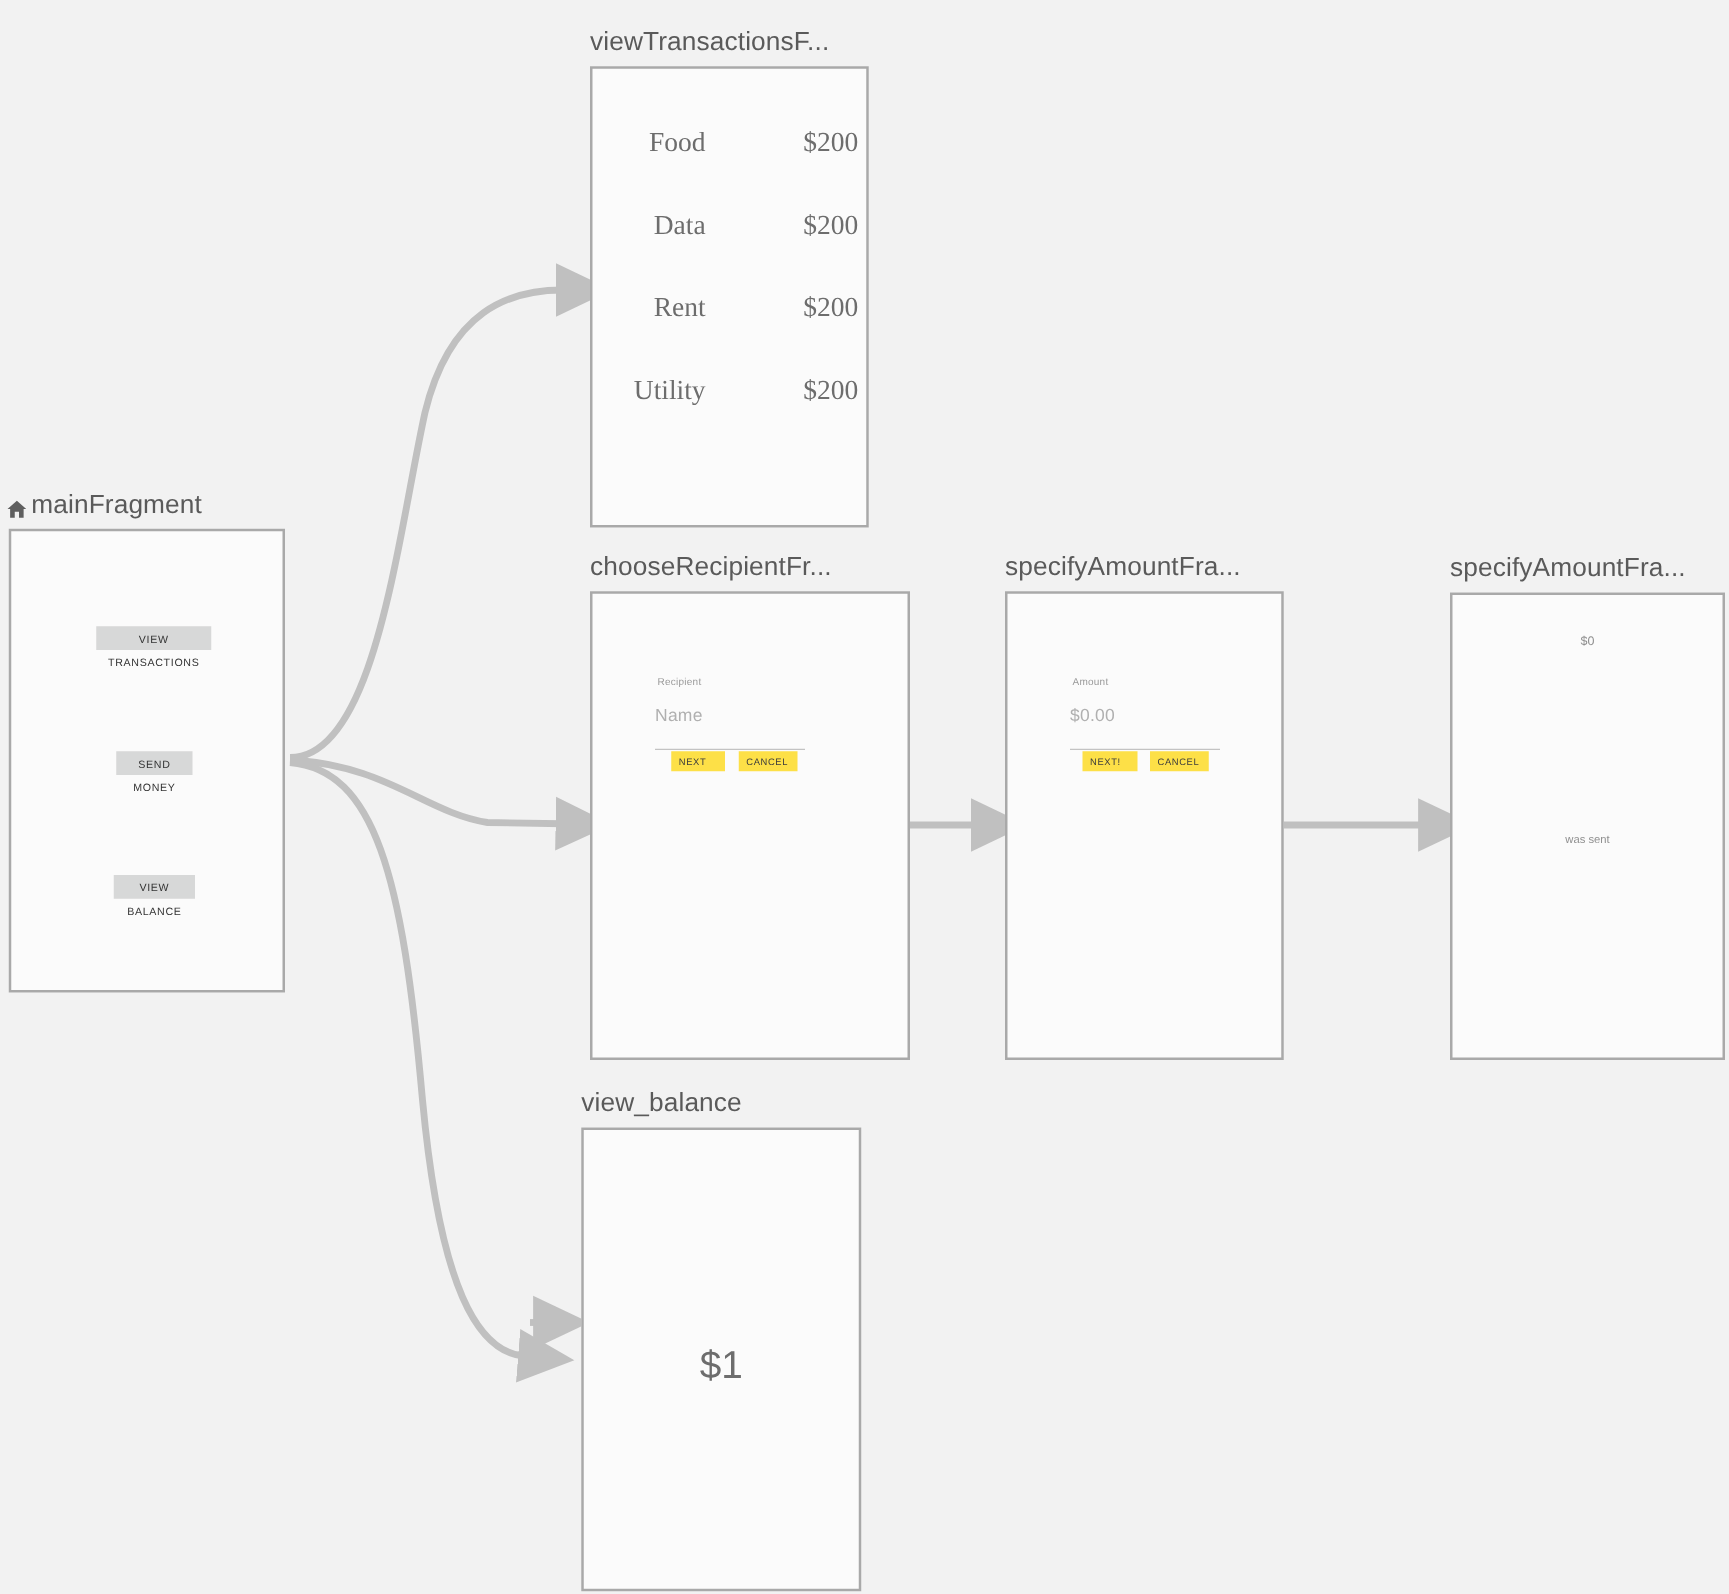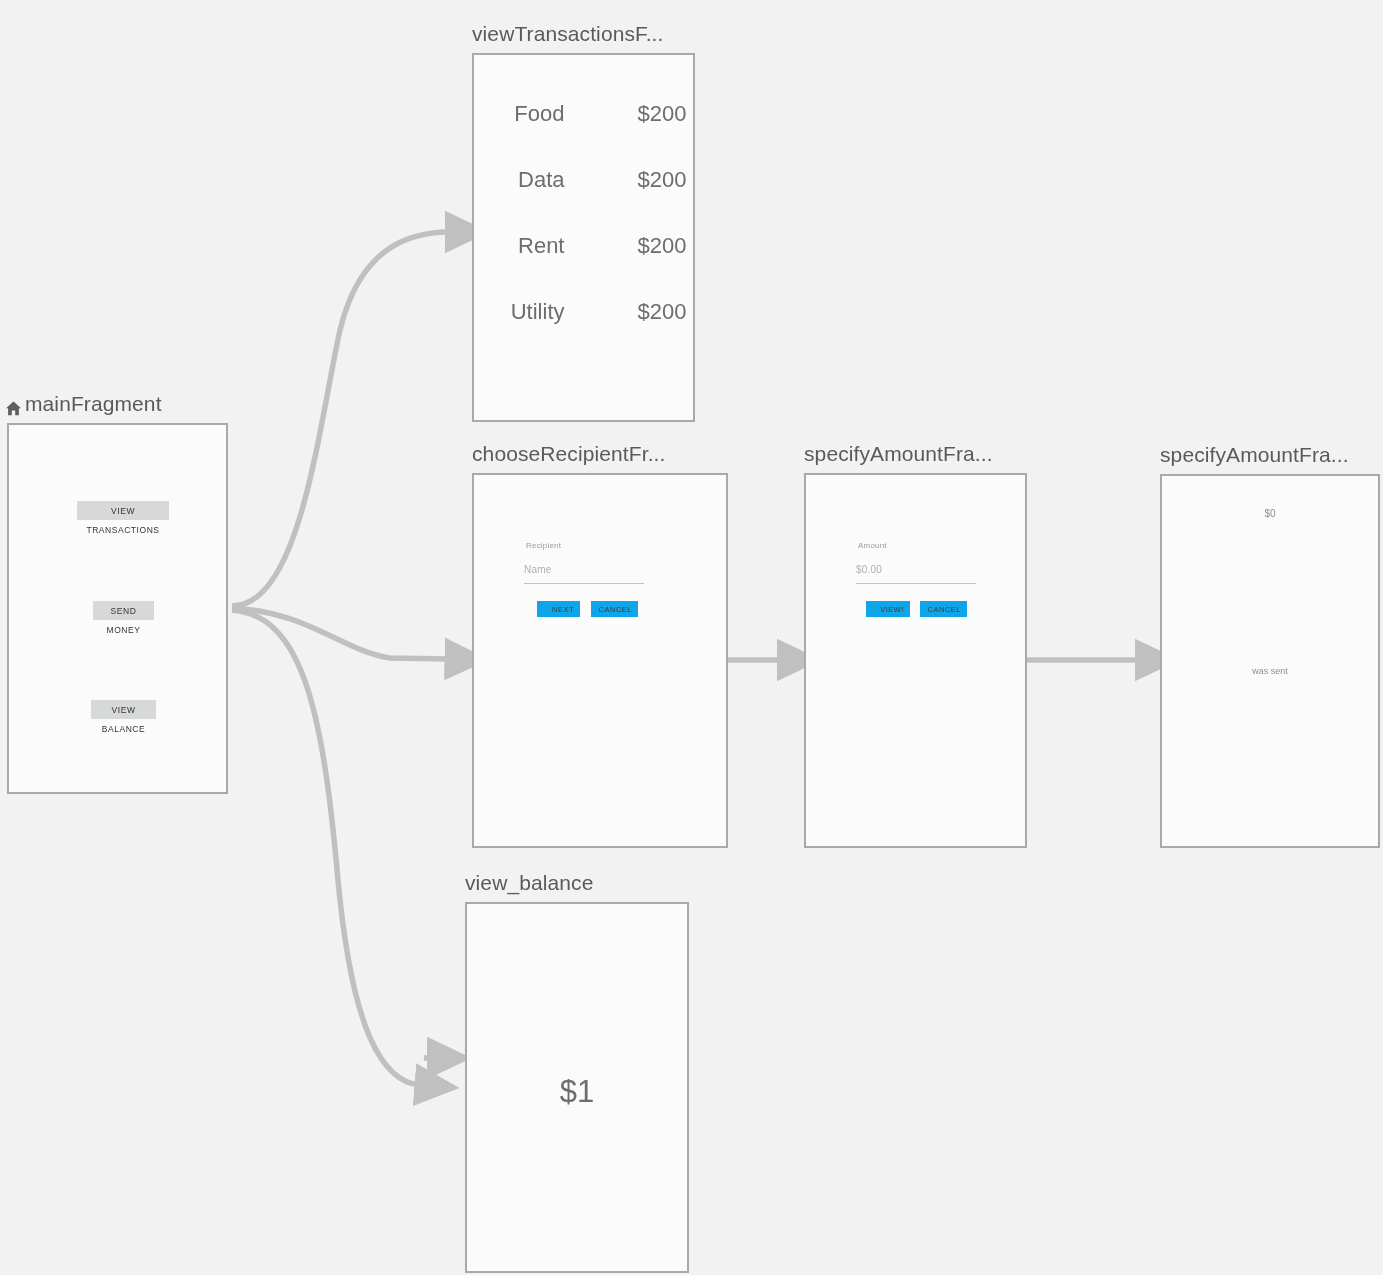--- a/index.html
+++ b/index.html
@@ -78,20 +78,21 @@
     flex-direction: column;
   }
   .tx-row {
     display: flex;
     align-items: center;
     justify-content: center;
     height: 66px;
     gap: 16px;
     font-size: 22px;
     color: #6d6d6d;
+    font-family: Liberation Serif, serif;
   }
   .tx-label {
     width: 110px;
     text-align: right;
     padding-right: 26px;
     box-sizing: border-box;
   }
   .tx-amount {
     width: 80px;
     text-align: right;
@@ -103,33 +104,33 @@
     left: 0; right: 0; top: 0;
   }
   .form-label {
     position: absolute;
     font-size: 8px;
     color: #9a9a9a;
     letter-spacing: .2px;
   }
   .form-input {
     position: absolute;
-    font-size: 10px;
+    font-size: 14px;
     color: #b0b0b0;
     border-bottom: 1px solid #c3c3c3;
-    padding-bottom: 8px;
+    padding-bottom: 19px;
     letter-spacing: .2px;
   }
   .mini-btn {
     position: absolute;
-    background: #0ea5e9;
+    background: #fde047;
     color: #3c3c3c;
     font-size: 7.5px;
     letter-spacing: .5px;
-    text-align: right;
+    text-align: left;
     line-height: 16px;
     height: 16px;
     box-sizing: border-box;
     border: 0;
     font-family: "Liberation Sans", sans-serif;
   }
   .btn-main {
     position: absolute;
     background: #d7d8d8;
     color: #333333;
@@ -242,21 +243,21 @@
       </div>
     </div>
   </div>
 
   <div class="node" style="left:804px; top:473px; width:223px; height:432px;">
     <div class="node-title">specifyAmountFra...</div>
     <div class="node-frame" style="width:223px; height:375px;">
       <div class="form-preview">
         <span class="form-label" style="left:52px; top:66px;">Amount</span>
         <div class="form-input" style="left:50px; top:89px; width:120px;">$0.00</div>
-        <button class="mini-btn" style="left:60px; top:126px; width:44px;">VIEW!</button>
+        <button class="mini-btn" style="left:60px; top:126px; width:44px;">NEXT!</button>
         <button class="mini-btn" style="left:114px; top:126px; width:47px;">CANCEL</button>
       </div>
     </div>
   </div>
 
   <div class="node" style="left:1160px; top:474px; width:220px; height:374px;">
     <div class="node-title">specifyAmountFra...</div>
     <div class="node-frame" style="width:220px; height:374px;">
       <div class="center-text conf-amount" style="top:32px;">$0</div>
       <div class="center-text conf-sub" style="top:190px;">was sent</div>

